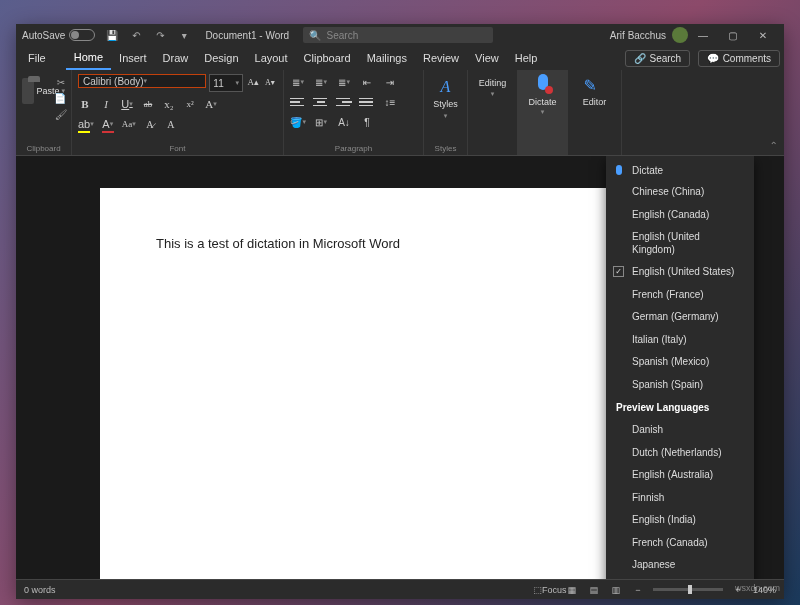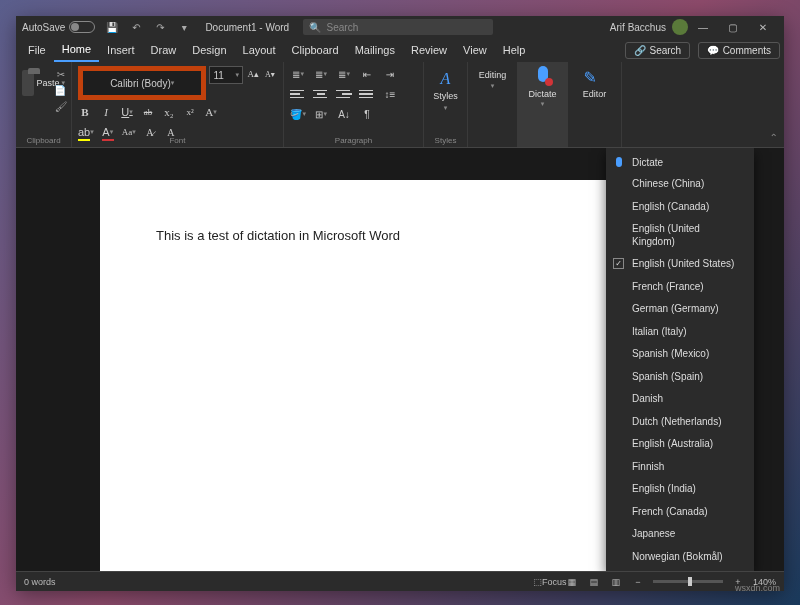--- a/index.html
+++ b/index.html
@@ -1,50 +1,50 @@
 <!DOCTYPE html>
 <html><head>
 <meta charset="utf-8">
 <style>
 * { margin:0; padding:0; box-sizing:border-box; font-family:"Segoe UI",Arial,sans-serif; }
 body { width:800px; height:605px; background:linear-gradient(135deg,#5a5e8c,#8c4a6a,#1a3a5c); overflow:hidden; }
-.app { position:absolute; top:16px; left:16px; width:768px; height:575px; background:#2b2b2b; border-radius:8px; display:flex; flex-direction:column; box-shadow:0 4px 20px rgba(0,0,0,.4); }
+.app { position:absolute; top:24px; left:16px; width:768px; height:575px; background:#2b2b2b; border-radius:8px; display:flex; flex-direction:column; box-shadow:0 4px 20px rgba(0,0,0,.4); }
 .titlebar { height:22px; background:#2b2b2b; display:flex; align-items:center; padding:0 6px; font-size:10px; color:#ccc; }
 .autosave { display:flex; align-items:center; gap:4px; }
 .toggle { width:26px; height:12px; border:1px solid #888; border-radius:6px; position:relative; }
 .toggle::after { content:''; position:absolute; left:1px; top:1px; width:8px; height:8px; background:#888; border-radius:50%; }
 .qat { display:flex; gap:10px; margin-left:10px; align-items:center; }
 .qicon { width:14px; height:14px; display:flex; align-items:center; justify-content:center; color:#aaa; }
 .docname { margin-left:14px; font-size:10px; }
 .searchbox { margin-left:14px; height:16px; width:190px; background:#404040; border-radius:2px; display:flex; align-items:center; padding:0 6px; font-size:10px; color:#888; gap:5px; }
 .userinfo { margin-left:auto; display:flex; align-items:center; gap:6px; font-size:10px; }
 .avatar { width:16px; height:16px; border-radius:50%; background:#5a7a3a; }
 .wbtn { width:30px; height:22px; display:flex; align-items:center; justify-content:center; color:#bbb; font-size:10px; }
 
 .menubar { height:24px; background:#2b2b2b; display:flex; align-items:center; padding:0 4px; font-size:11px; color:#ddd; }
 .mitem { padding:0 8px; height:24px; display:flex; align-items:center; cursor:pointer; }
-.mitem.active { border-bottom:2px solid #4a9eff; color:#fff; }
+.mitem.active { border-bottom:2px solid #4a9eff; color:#fff;margin-left:12px; }
 .mshare, .mcomment { margin-left:8px; padding:2px 8px; border:1px solid #555; border-radius:3px; font-size:10px; display:flex; align-items:center; gap:3px; }
 .spacer { flex:1; }
 
 .ribbon { height:86px; background:#2b2b2b; border-bottom:1px solid #444; display:flex; position:relative; }
 .rgroup { border-right:1px solid #3a3a3a; padding:4px 6px; display:flex; flex-direction:column; position:relative; }
 .rgroup-label { position:absolute; bottom:2px; left:0; right:0; text-align:center; font-size:8px; color:#888; }
 .collapse-btn { position:absolute; right:6px; bottom:4px; color:#888; font-size:10px; }
 
 .clipboard { width:56px; }
 .paste-btn { display:flex; flex-direction:row; align-items:center; gap:2px; color:#ddd; font-size:9px; margin-top:4px;}
 .paste-ico { width:24px; height:26px; background:#444; border-radius:2px; position:relative; }
 .paste-ico::before { content:''; position:absolute; top:-2px; left:6px; width:12px; height:6px; background:#666; border-radius:2px 2px 0 0;}
 .cut-copy { position:absolute; top:6px; right:4px; display:flex; flex-direction:column; gap:4px; }
 .mini-ico { width:12px; height:12px; color:#aaa; font-size:10px; display:flex; align-items:center; justify-content:center;}
 
 .font { width:212px; }
 .fontrow1 { display:flex; gap:3px; margin-bottom:4px;}
-.fontname { width:130px; height:34px; background:#1e1e1e; border:5px solid #c2410c; color:#ccc; font-size:10px; padding:0 4px; display:flex; align-items:center; justify-content:center;}
+.fontname { width:130px; height:14px; background:#1e1e1e; border:1px solid #c2410c; color:#ccc; font-size:10px; padding:0 4px; display:flex; align-items:center; justify-content:flex-start;}
 .fontsize { width:34px; height:18px; background:#1e1e1e; border:1px solid #555; color:#ccc; font-size:10px; padding:0 3px; display:flex; align-items:center; justify-content:space-between;}
 .dd { font-size:7px; color:#888;}
 .fontrow2, .fontrow3 { display:flex; gap:7px; align-items:center; margin-bottom:4px;}
 .fbtn { min-width:14px; height:16px; color:#ccc; font-size:11px; display:flex; align-items:center; justify-content:center; cursor:pointer; font-family:"Times New Roman",serif;}
 .colorbar { display:inline-block; width:12px; height:2px; }
 
 .paragraph { width:140px; }
 .prow { display:flex; gap:7px; margin-bottom:4px; align-items:center;}
 .pbtn { width:16px; height:16px; color:#ccc; font-size:10px; display:flex; align-items:center; justify-content:center; cursor:pointer;}
 .align-btn { width:16px; height:16px; display:flex; flex-direction:column; gap:2px; justify-content:center;}
@@ -279,20 +279,21 @@
           <div class="dm-item">Chinese (China)</div>
           <div class="dm-item">English (Canada)</div>
           <div class="dm-item">English (United Kingdom)</div>
           <div class="dm-item">English (United States)<span class="dm-check">✓</span></div>
           <div class="dm-item">French (France)</div>
           <div class="dm-item">German (Germany)</div>
           <div class="dm-item">Italian (Italy)</div>
           <div class="dm-item">Spanish (Mexico)</div>
           <div class="dm-item">Spanish (Spain)</div>
         </div>
+      <div class="dm-section">Preview Languages</div>
       <div id="preview-list">
           <div class="dm-item">Danish</div>
           <div class="dm-item">Dutch (Netherlands)</div>
           <div class="dm-item">English (Australia)</div>
           <div class="dm-item">Finnish</div>
           <div class="dm-item">English (India)</div>
           <div class="dm-item">French (Canada)</div>
           <div class="dm-item">Japanese</div>
           <div class="dm-item">Norwegian (Bokmål)</div>
         </div>

